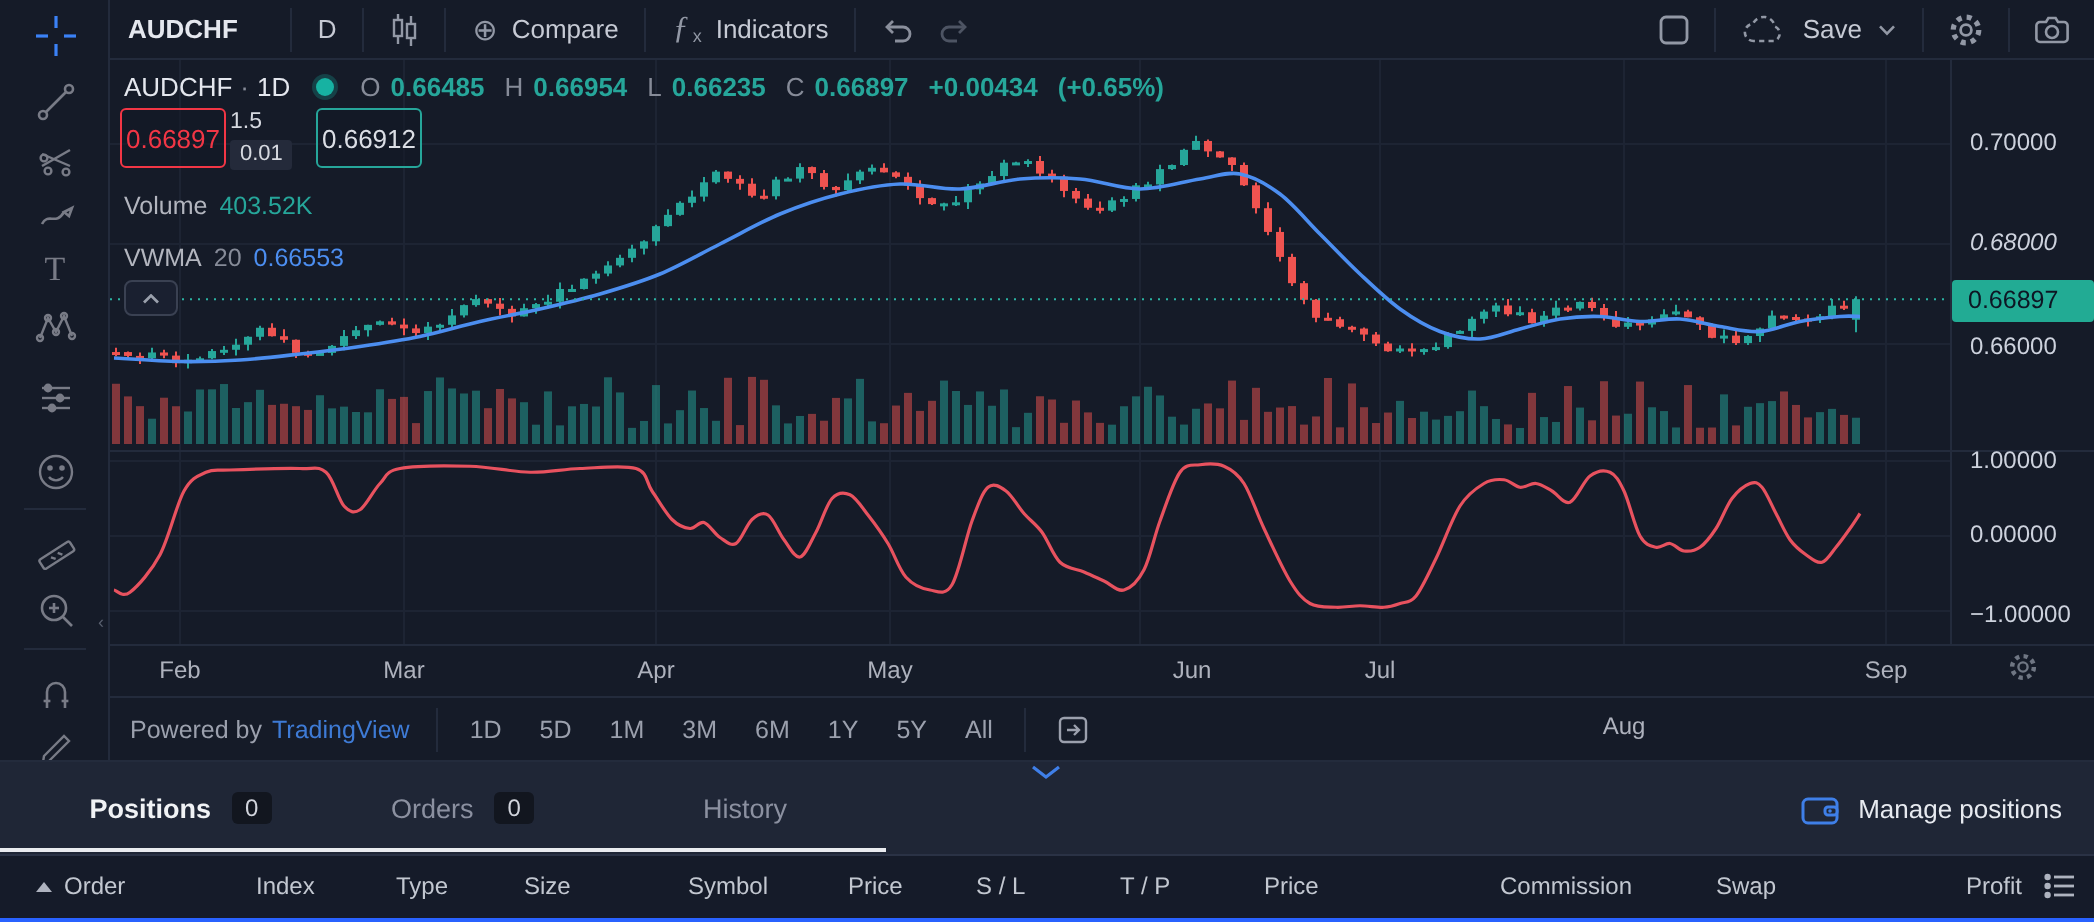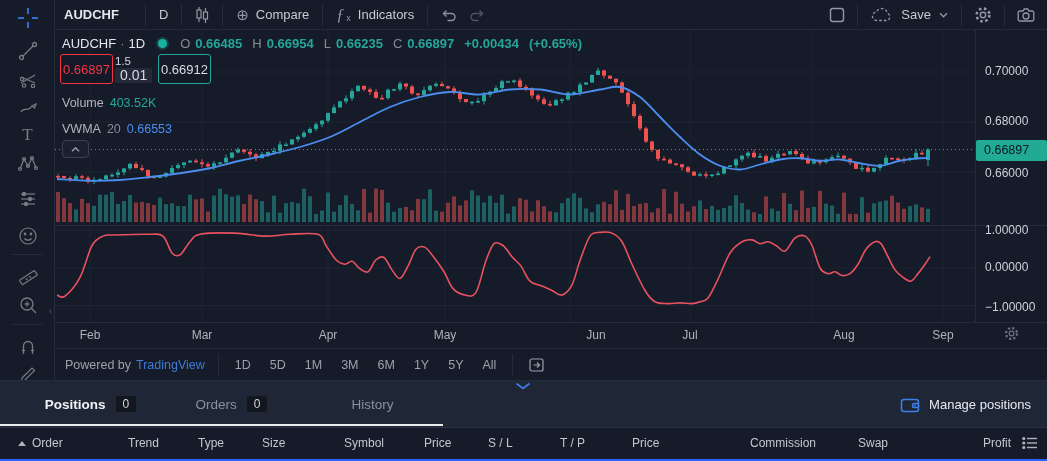--- a/index.html
+++ b/index.html
@@ -61,21 +61,21 @@
   .lg-int { color:var(--white); }
   .status-dot { width:9px; height:9px; border-radius:50%; background:#17b2a2; margin:0 9px; box-shadow:0 0 0 2px rgba(23,178,162,.25); }
   .lg-val { color:var(--teal); margin-right:6px;font-weight:bold; }
   .lg-letter { margin-right:1px; }
   .quote-box { position:absolute; top:24px; width:53px; height:30px; border-radius:3px;
     display:flex; align-items:center; justify-content:center; font-size:13px; background:rgba(19,24,36,.55); }
   .sell-box { left:5px; border:1px solid var(--red); color:var(--red); }
   .buy-box  { left:103px; border:1px solid var(--teal); color:#dbdee5; }
   .spread-col { position:absolute; left:60px; top:24px; width:40px; height:30px; }
   .spread-pips { font-size:11.5px; color:#d6d9e0; line-height:14px; }
-  .spread-chip { display:inline-block; font-size:14px; color:#d6d9e0; background:#242a3a;
+  .spread-chip { display:inline-block; font-size:11px; color:#d6d9e0; background:#242a3a;
     border-radius:2px; padding:0 5px; line-height:15px; }
   .ind-row { position:absolute; left:7px; display:flex; gap:6px; font-size:12.5px; align-items:center; white-space:nowrap; }
   .ind-label { color:var(--txt); }
   .ind-dim { color:var(--dim); }
   .legend-collapse { position:absolute; left:7px; top:110px; width:27px; height:18px;
     border:1px solid #3a4152; border-radius:4px; background:#1a2030;
     display:flex; align-items:center; justify-content:center; color:#9aa0ac; }
 
   
   .bottom-toolbar { position:absolute; left:0; top:318px; width:992px; height:32px;
@@ -826,42 +826,42 @@
     <button class="legend-collapse">
       <span>
         <svg width="9" height="5" viewBox="0 0 9 5" fill="none" stroke="#9aa0ac" stroke-width="1.4">
           <path d="M1 4.2 L4.5 0.8 L8 4.2"></path>
         </svg>
       </span>
     </button>
 
     <div class="right-axis" id="right-axis">
         <div class="axis-tick" style="top: 34px;">0.70000</div>
-        <div class="axis-tick" style="top: 84px;">0.68000</div>
+        <div class="axis-tick" style="top: 84px; font-style: italic;">0.68000</div>
         <div class="axis-tick" style="top: 136px;">0.66000</div>
         <div class="axis-tick" style="top: 193px;">1.00000</div>
         <div class="axis-tick" style="top: 230px;">0.00000</div>
         <div class="axis-tick" style="top: 270px;">−1.00000</div>
         <div class="last-tag" style="top: 109.5px; background: rgb(34, 171, 148);">0.66897</div>
       </div>
     <span class="axis-gear">
       <svg width="17" height="17" viewBox="0 0 20 20" fill="none" stroke="#6f7683">
         <circle cx="10" cy="10" r="6.4" stroke-width="2.6" stroke-dasharray="2.5 2.55"></circle>
         <circle cx="10" cy="10" r="2.7" stroke-width="1.4"></circle>
       </svg>
     </span>
 
     <div class="time-axis" id="time-axis">
         <div class="month-label" style="left: 35px;">Feb</div>
         <div class="month-label" style="left: 147px;">Mar</div>
         <div class="month-label" style="left: 273px;">Apr</div>
         <div class="month-label" style="left: 390px;">May</div>
         <div class="month-label" style="left: 521px; margin-left: 20px;">Jun</div>
         <div class="month-label" style="left: 635px;">Jul</div>
-        <div class="month-label" style="left: 789px;">Aug</div>
+        <div class="month-label" style="left: 757px; margin-top: 28px;">Aug</div>
         <div class="month-label" style="left: 888px;">Sep</div>
       </div>
 
     <div class="bottom-toolbar">
       <div class="bt-left">
         <span class="powered">Powered by</span>
         <a class="tv-link" style="margin-left:-8px">TradingView</a>
         <div class="vsep"></div>
         <button class="range-btn">1D</button>
         <button class="range-btn">5D</button>
@@ -911,21 +911,21 @@
           <path d="M13 9.5 h5.5" stroke-width="0"></path>
           <rect x="12.5" y="7.5" width="6" height="4" rx="1.5" fill="#1f2636"></rect>
           <circle cx="15" cy="9.5" r="0.9" fill="#3f7fe8" stroke="none"></circle>
         </svg>
       </span>
       <span>Manage positions</span>
     </button>
     <div class="table-header">
       <span class="sort-arrow"></span>
       <span class="th" style="left:32px">Order</span>
-      <span class="th" style="left:128px">Trend</span>
+      <span class="th" style="left:128px">Index</span>
       <span class="th" style="left:198px">Type</span>
       <span class="th" style="left:262px">Size</span>
       <span class="th" style="left:344px">Symbol</span>
       <span class="th" style="left:424px">Price</span>
       <span class="th" style="left:488px">S / L</span>
       <span class="th" style="left:560px">T / P</span>
       <span class="th" style="left:632px">Price</span>
       <span class="th" style="left:750px">Commission</span>
       <span class="th" style="left:858px">Swap</span>
       <span class="th" style="right:36px">Profit</span>

